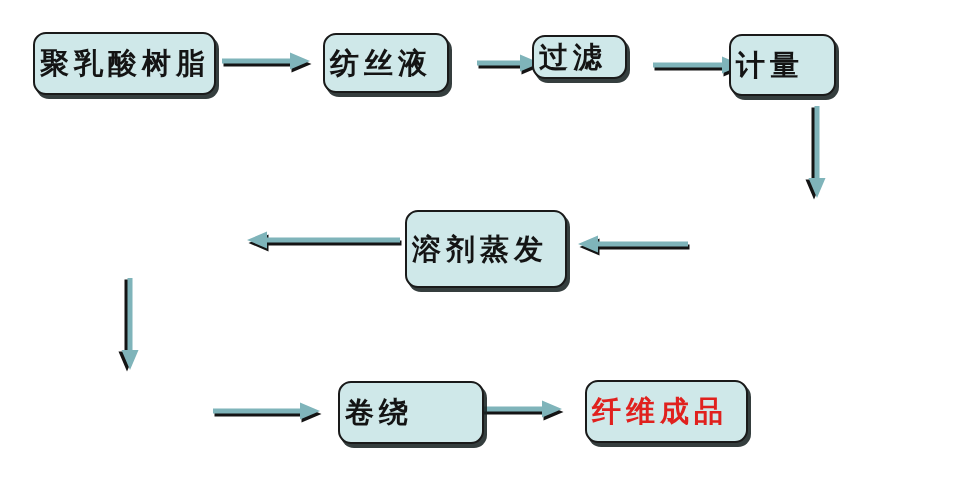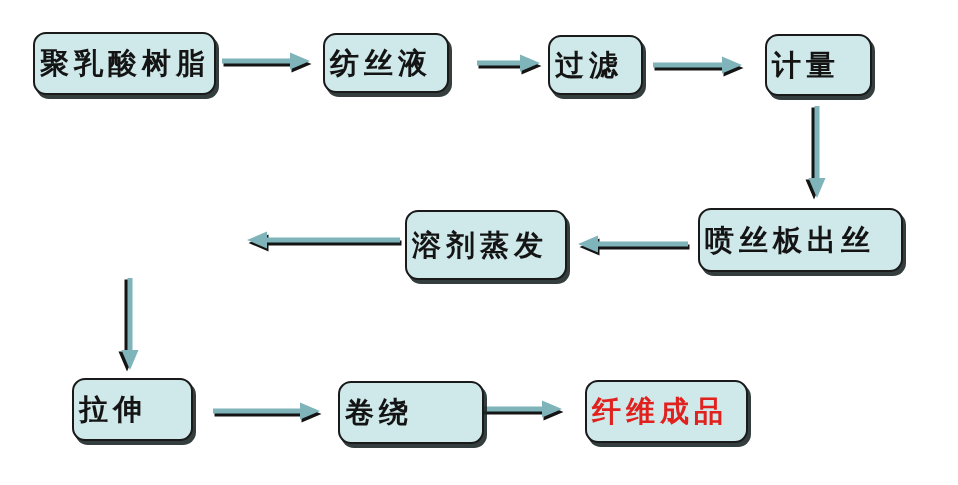--- a/index.html
+++ b/index.html
@@ -102,40 +102,34 @@
   </svg>
 
   <div class="node" style="left:33px;top:32px;width:183px;height:63px">
     <span class="label">聚乳酸树脂</span>
   </div>
 
   <div class="node" style="left:323px;top:33px;width:126px;height:60px">
     <span class="label">纺丝液</span>
   </div>
 
-  <div class="node" style="left:548px;top:35px;width:95px;height:60px">
+  <div class="node" style="left:532px;top:35px;width:95px;height:44px">
     <span class="label">过滤</span>
   </div>
 
-  <div class="node" style="left:765px;top:34px;width:107px;height:62px">
+  <div class="node" style="left:729px;top:34px;width:107px;height:62px">
     <span class="label">计量</span>
   </div>
 
-  <div class="node" style="left:698px;top:208px;width:205px;height:64px">
-    <span class="label">喷丝板出丝</span>
-  </div>
 
-  <div class="node" style="left:405px;top:210px;width:162px;height:70px">
+  <div class="node" style="left:405px;top:210px;width:162px;height:78px">
     <span class="label">溶剂蒸发</span>
   </div>
 
 
-  <div class="node" style="left:72px;top:378px;width:121px;height:63px">
-    <span class="label">拉伸</span>
-  </div>
 
   <div class="node" style="left:338px;top:381px;width:146px;height:63px">
     <span class="label">卷绕</span>
   </div>
 
   <div class="node final" style="left:585px;top:380px;width:163px;height:63px">
     <span class="label">纤维成品</span>
   </div>
 
 </div>

